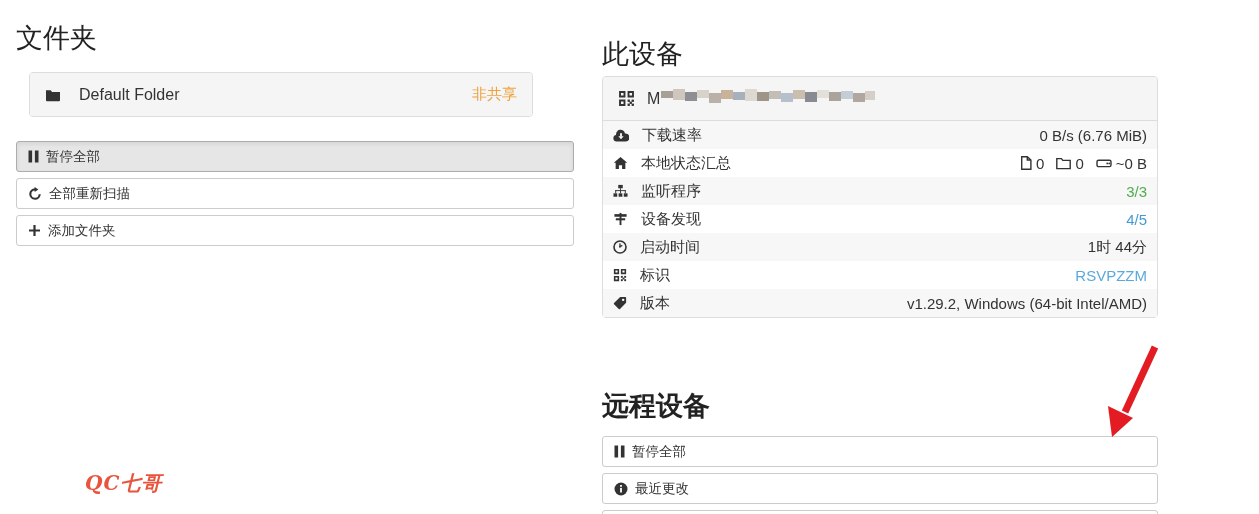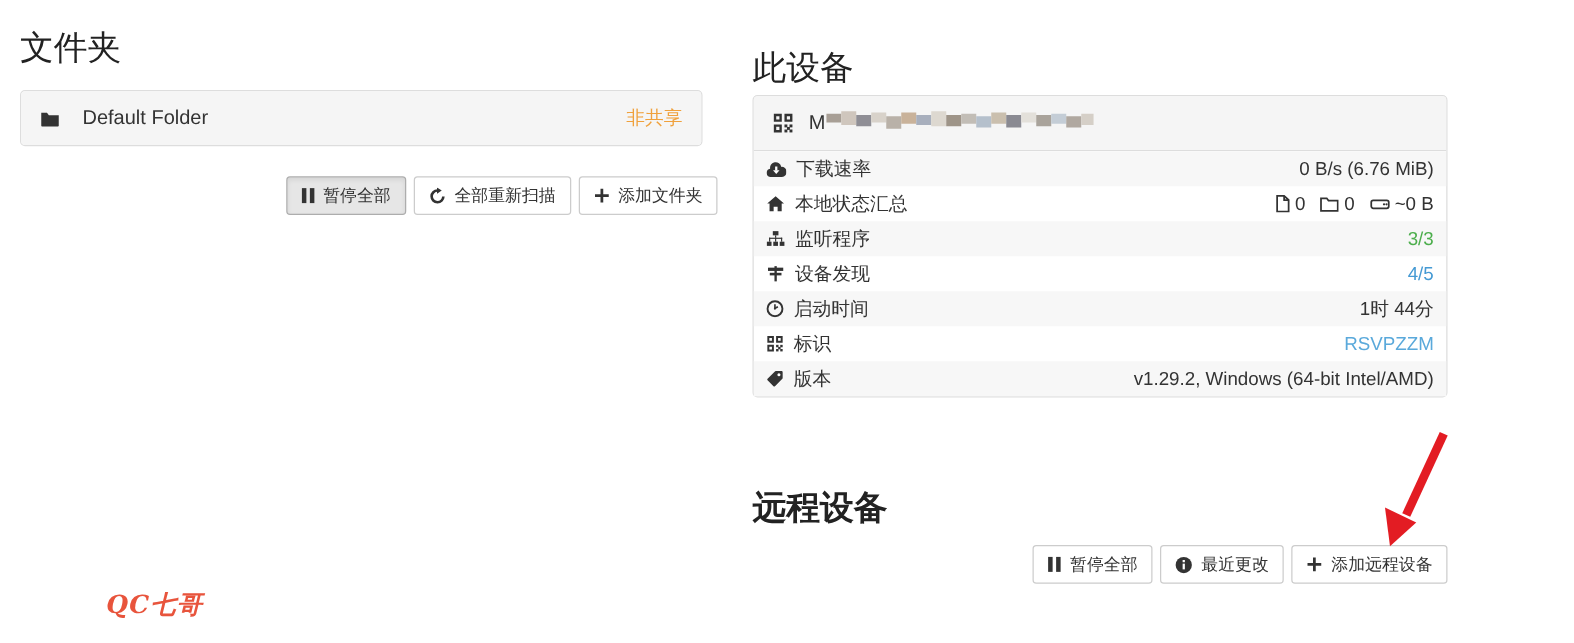--- a/index.html
+++ b/index.html
@@ -14,44 +14,44 @@
   
   .panel {
     position:absolute; background:#fff; border:1px solid #ddd; border-radius:4px;
   }
   .panel-heading {
     display:flex; align-items:center; height:44px; padding:0 15px;
     background:#f5f5f5; border-bottom:1px solid #ddd;
     border-radius:3px 3px 0 0; font-size:16px; color:#333; cursor:pointer;
   }
   
-  #folder-panel { left:16px; top:72px; width:546px; height:45px; }
+  #folder-panel { left:29px; top:72px; width:504px; height:45px; }
   #folder-panel .panel-heading { border-bottom:none; border-radius:3px; height:43px; }
   #folder-panel .name { margin-left:18px; flex:1; font-size:16px; color:#333; }
   #folder-panel .status { font-size:15px; color:#f0a13c; }
   
   #device-panel { left:602px; top:76px; width:556px; }
   #device-panel .panel-heading { height:44px; }
   #device-panel .device-name-prefix { margin-left:12px; font-size:16px; color:#333; }
   .redacted { display:inline-block; margin-left:1px; vertical-align:middle; filter:blur(0.6px); }
   
   .info-table { width:100%; }
   .info-row {
     display:flex; align-items:center; height:28px; padding:0 10px; font-size:15px;
   }
   .info-row:nth-child(odd) { background:#f7f7f7; }
-  .info-row .lbl { display:flex; align-items:center; gap:8px; flex:1; color:#333; }
+  .info-row .lbl { display:flex; align-items:center; gap:13px; flex:1; color:#333; }
   .info-row .val { text-align:center; color:#333; }
   .val.green { color:#4cae4c; }
   .val.blue  { color:#459ad4; }
   .val.lightblue { color:#5aa9db; }
   .state-parts { display:flex; align-items:center; gap:12px; }
   .state-part { display:flex; align-items:center; gap:4px; }
   
-  .btn-row { position:absolute; display:flex; justify-content:flex-end; gap:6px; }
+  .btn-row { position:absolute; display:flex; justify-content:flex-end; gap:6px;flex-direction:column; }
   #folder-actions { left:16px;  top:141px; width:558px; }
   #remote-actions { left:602px; top:436px; width:556px; }
   .btn {
     display:inline-flex; align-items:center; gap:7px; height:31px; padding:0 11px;
     background:#fff; border:1px solid #ccc; border-radius:3px;
     font-size:13.5px; color:#333; font-family:inherit; cursor:pointer; white-space:nowrap;
   }
   .btn.active {
     background:#e6e6e6; border-color:#adadad;
     box-shadow:inset 0 2px 4px rgba(0,0,0,.08);

